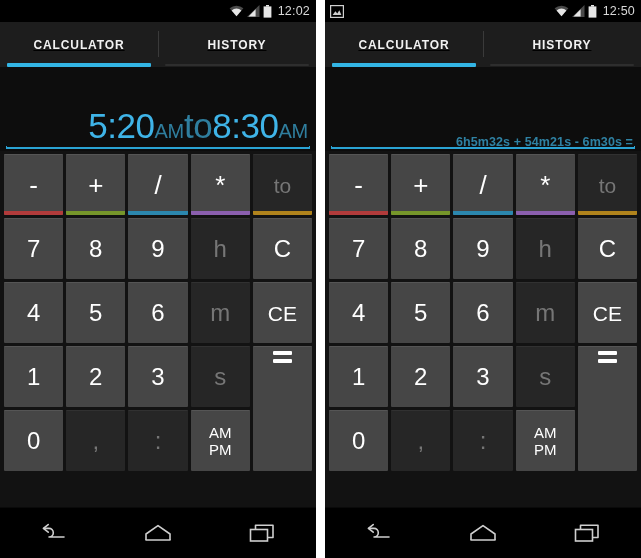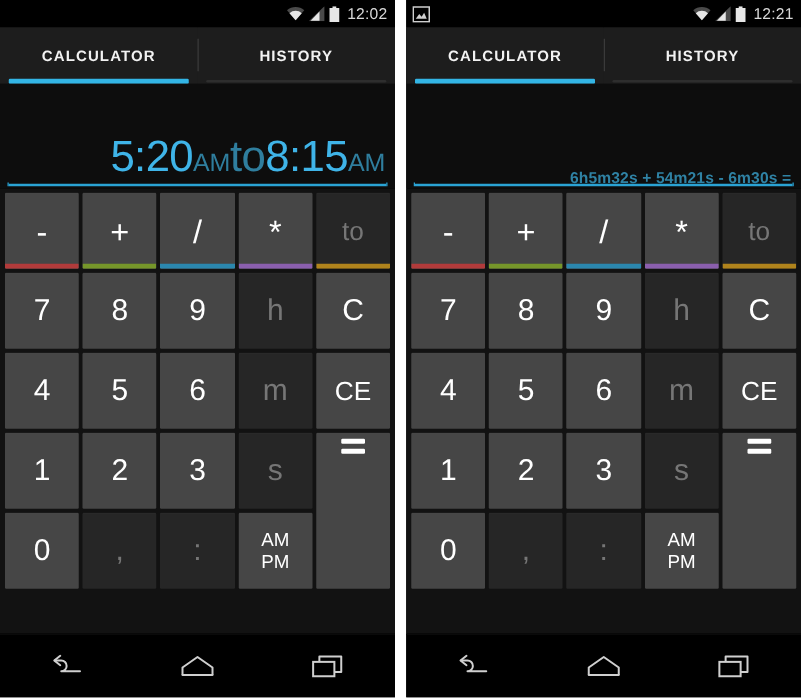--- a/index.html
+++ b/index.html
@@ -57,20 +57,21 @@
     flex: 0 0 auto;
     position: relative;
   }
   .tab {
     flex: 1 1 50%;
     display: flex;
     align-items: center;
     justify-content: center;
     position: relative;
     background: #1d1d1d;
+    text-decoration: underline;
   }
   .tab-label {
     color: #f2f2f2;
     font-size: 12px;
     font-weight: bold;
     letter-spacing: 0.9px;
   }
   .tab-divider {
     position: absolute;
     left: 0; top: 9px;
@@ -264,21 +265,21 @@
           <span class="tab-underline"></span>
         </div>
         <div class="tab">
           <span class="tab-divider"></span>
           <span class="tab-label">HISTORY</span>
           <span class="tab-underline inactive"></span>
         </div>
       </div>
       <div class="display">
         <div class="expr-line empty">&nbsp;</div>
-        <div class="result-line"><span class="res-big">5:20</span><span class="res-small">AM</span><span class="res-mid">to</span><span class="res-big">8:15</span><span class="res-small">AM</span></div>
+        <div class="result-line"><span class="res-big">5:20</span><span class="res-small">AM</span><span class="res-mid">to</span><span class="res-big">8:30</span><span class="res-small">AM</span></div>
         <div class="display-rule"></div>
       </div>
       <div class="keypad-wrap">
         <div class="keypad">
           <div class="key op">
             <span class="klabel">-</span>
             <span class="accent" style="background: rgb(178, 59, 59);"></span>
           </div>
           <div class="key op">
             <span class="klabel">+</span>
@@ -402,21 +403,21 @@
               <path d="M0 12 L12.5 12 L12.5 0 Z" fill="#4a4a4a"></path>
               <path d="M1.5 11.5 L8.6 11.5 L8.6 4.2 Z" fill="#e6e6e6"></path>
             </svg>
           </span>
           <span>
             <svg class="sb-icon" width="9" height="13" viewBox="0 0 9 13">
               <rect x="3" y="0" width="3" height="1.6" fill="#e6e6e6"></rect>
               <rect x="0.6" y="1.4" width="7.8" height="11.2" fill="#e6e6e6"></rect>
             </svg>
           </span>
-          <span class="sb-clock">12:21</span>
+          <span class="sb-clock">12:50</span>
         </div>
       </div>
       <div class="tabbar">
         <div class="tab">
           <span class="tab-label">CALCULATOR</span>
           <span class="tab-underline"></span>
         </div>
         <div class="tab">
           <span class="tab-divider"></span>
           <span class="tab-label">HISTORY</span>

